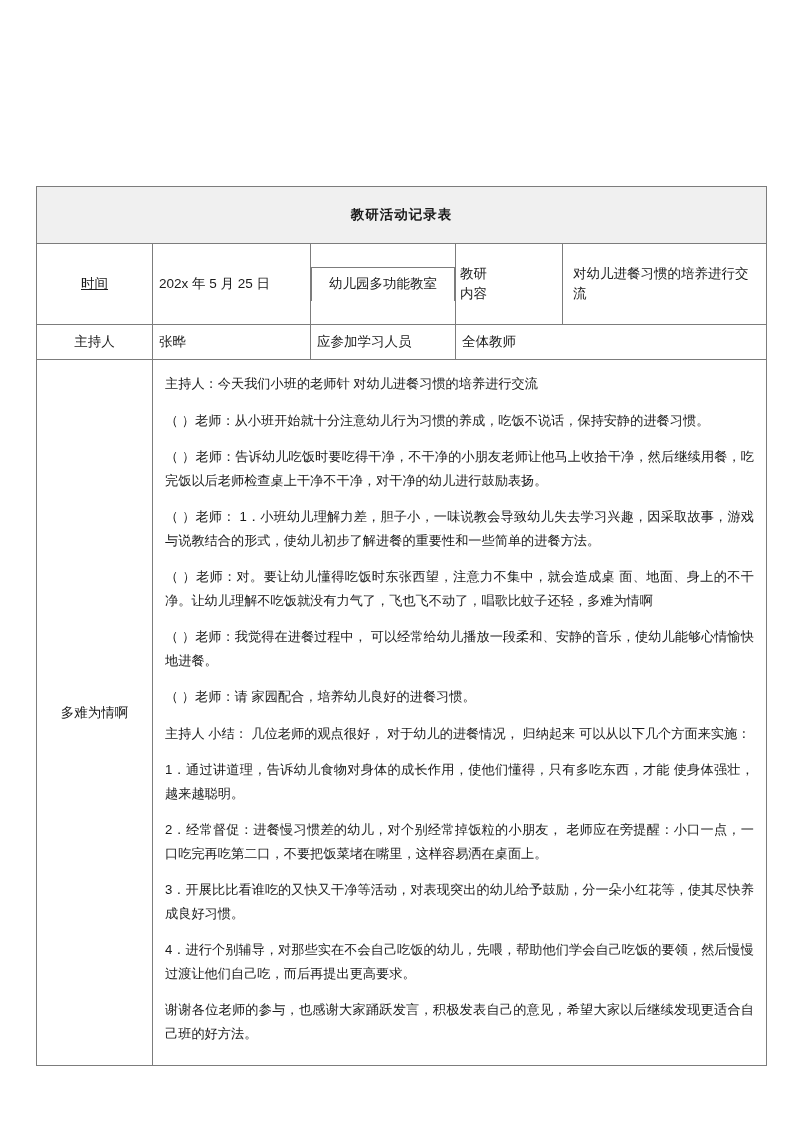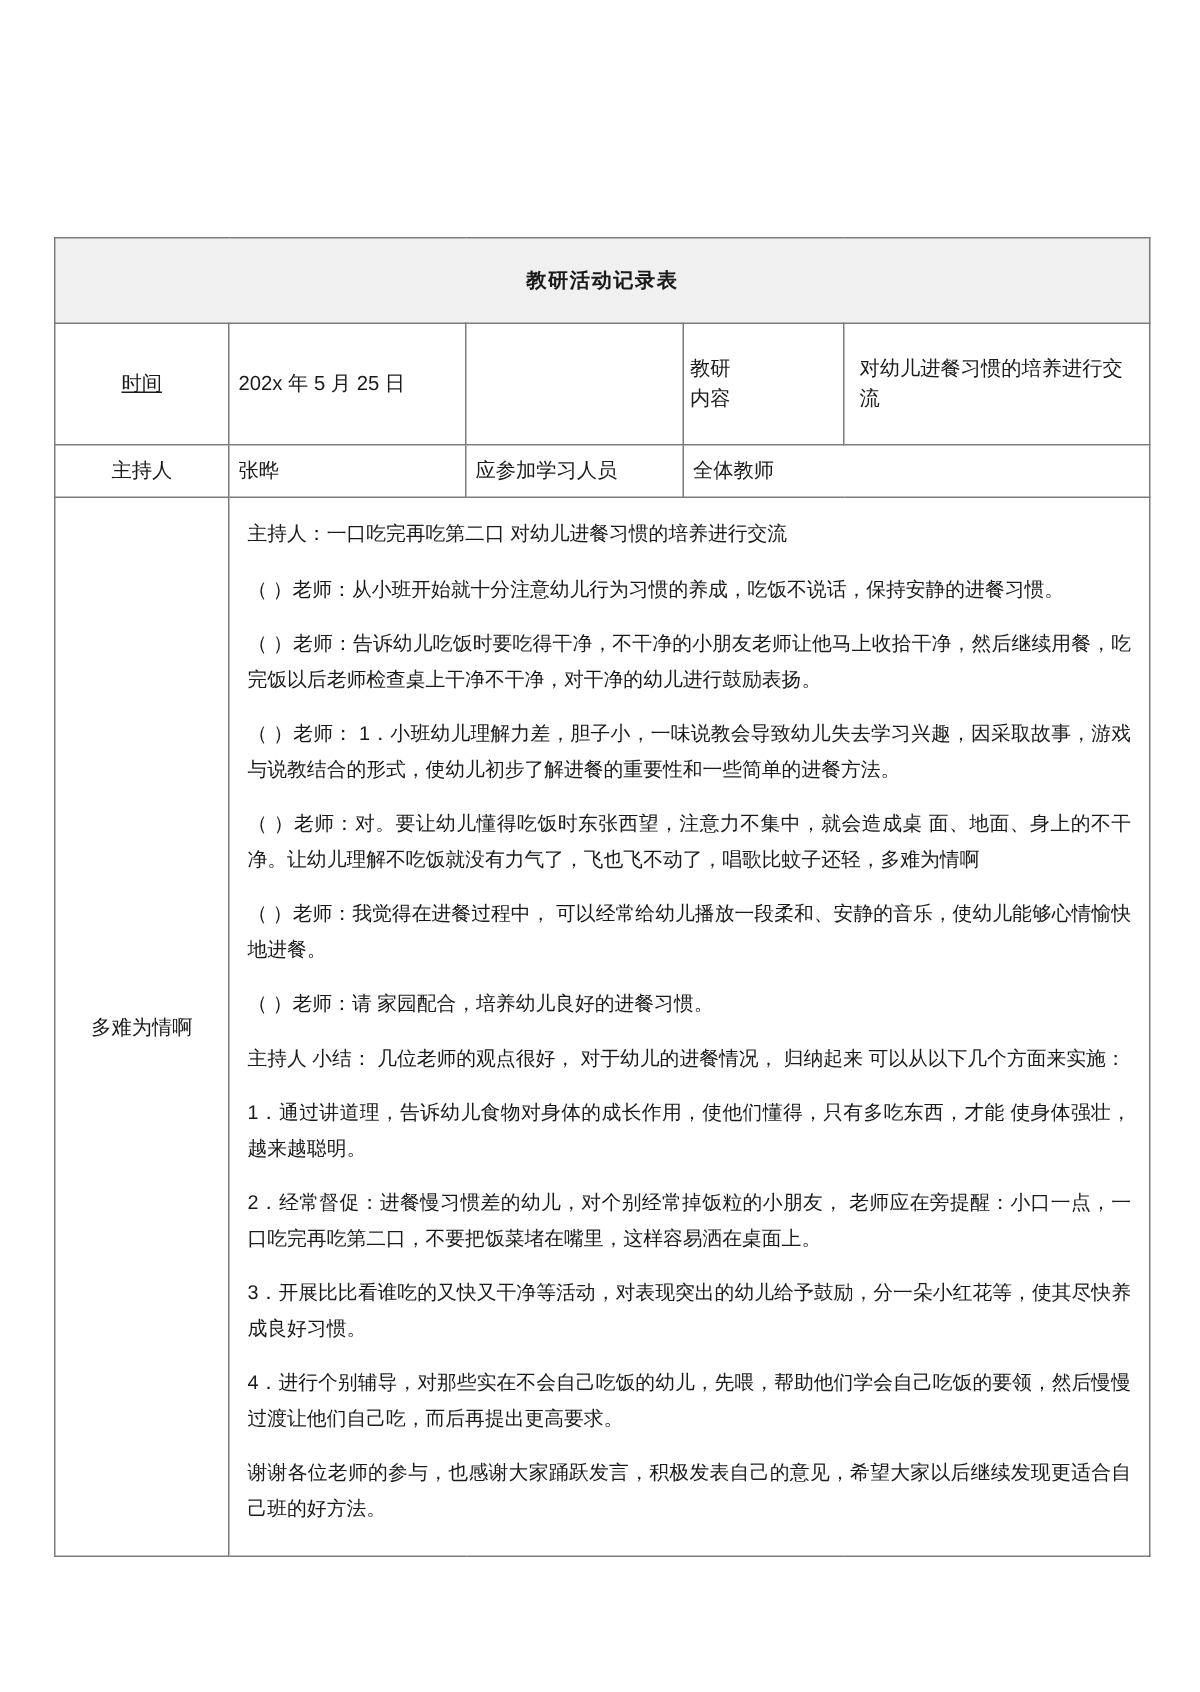--- a/index.html
+++ b/index.html
@@ -14,20 +14,21 @@
     color: #1a1a1a;
     -webkit-font-smoothing: antialiased;
   }
 
   .page {
     position: relative;
     width: 800px;
     height: 956px;
     box-sizing: border-box;
     padding: 158px 34px 0 36px;
+    margin-top: 28px;
   }
 
   table.record-table {
     width: 730px;
     border-collapse: collapse;
     table-layout: fixed;
   }
 
   table.record-table td {
     border: 1px solid #7c7c7c;
@@ -135,20 +136,23 @@
       <tr>
         <td class="title-cell" colspan="5">教研活动记录表</td>
       </tr>
 
       <tr>
         <td class="label-cell time-label">时间</td>
         <td class="c">202x 年 5 月 25 日</td>
         <td class="place-stack">
           <table class="place-inner">
             <tbody>
+              <tr>
+                <td>幼儿园多功能教室</td>
+              </tr>
             </tbody>
           </table>
         </td>
         <td class="topic-label">
           <span>教研</span><br>
           <span>内容</span>
         </td>
         <td class="topic-value">对幼儿进餐习惯的培养进行交流</td>
       </tr>
 
@@ -156,21 +160,21 @@
         <td class="label-cell">主持人</td>
         <td class="c">张晔</td>
         <td class="c">应参加学习人员</td>
         <td class="c" colspan="2">全体教师</td>
       </tr>
 
 
       <tr>
         <td class="process-label">多难为情啊</td>
         <td class="process-body" colspan="4">
-            <p>主持人：一口吃完再吃第二口 对幼儿进餐习惯的培养进行交流</p>
+            <p>主持人：今天我们小班的老师针 对幼儿进餐习惯的培养进行交流</p>
             <p>（  ）老师：从小班开始就十分注意幼儿行为习惯的养成，吃饭不说话，保持安静的进餐习惯。</p>
             <p>（  ）老师：告诉幼儿吃饭时要吃得干净，不干净的小朋友老师让他马上收拾干净，然后继续用餐，吃完饭以后老师检查桌上干净不干净，对干净的幼儿进行鼓励表扬。</p>
             <p>（  ）老师： 1．小班幼儿理解力差，胆子小，一味说教会导致幼儿失去学习兴趣，因采取故事，游戏与说教结合的形式，使幼儿初步了解进餐的重要性和一些简单的进餐方法。</p>
             <p>（  ）老师：对。要让幼儿懂得吃饭时东张西望，注意力不集中，就会造成桌 面、地面、身上的不干净。让幼儿理解不吃饭就没有力气了，飞也飞不动了，唱歌比蚊子还轻，多难为情啊</p>
             <p>（  ）老师：我觉得在进餐过程中， 可以经常给幼儿播放一段柔和、安静的音乐，使幼儿能够心情愉快地进餐。</p>
             <p>（  ）老师：请 家园配合，培养幼儿良好的进餐习惯。</p>
             <p>主持人 小结： 几位老师的观点很好， 对于幼儿的进餐情况， 归纳起来 可以从以下几个方面来实施：</p>
             <p>1．通过讲道理，告诉幼儿食物对身体的成长作用，使他们懂得，只有多吃东西，才能 使身体强壮，越来越聪明。</p>
             <p>2．经常督促：进餐慢习惯差的幼儿，对个别经常掉饭粒的小朋友， 老师应在旁提醒：小口一点，一口吃完再吃第二口，不要把饭菜堵在嘴里，这样容易洒在桌面上。</p>
             <p>3．开展比比看谁吃的又快又干净等活动，对表现突出的幼儿给予鼓励，分一朵小红花等，使其尽快养成良好习惯。</p>

